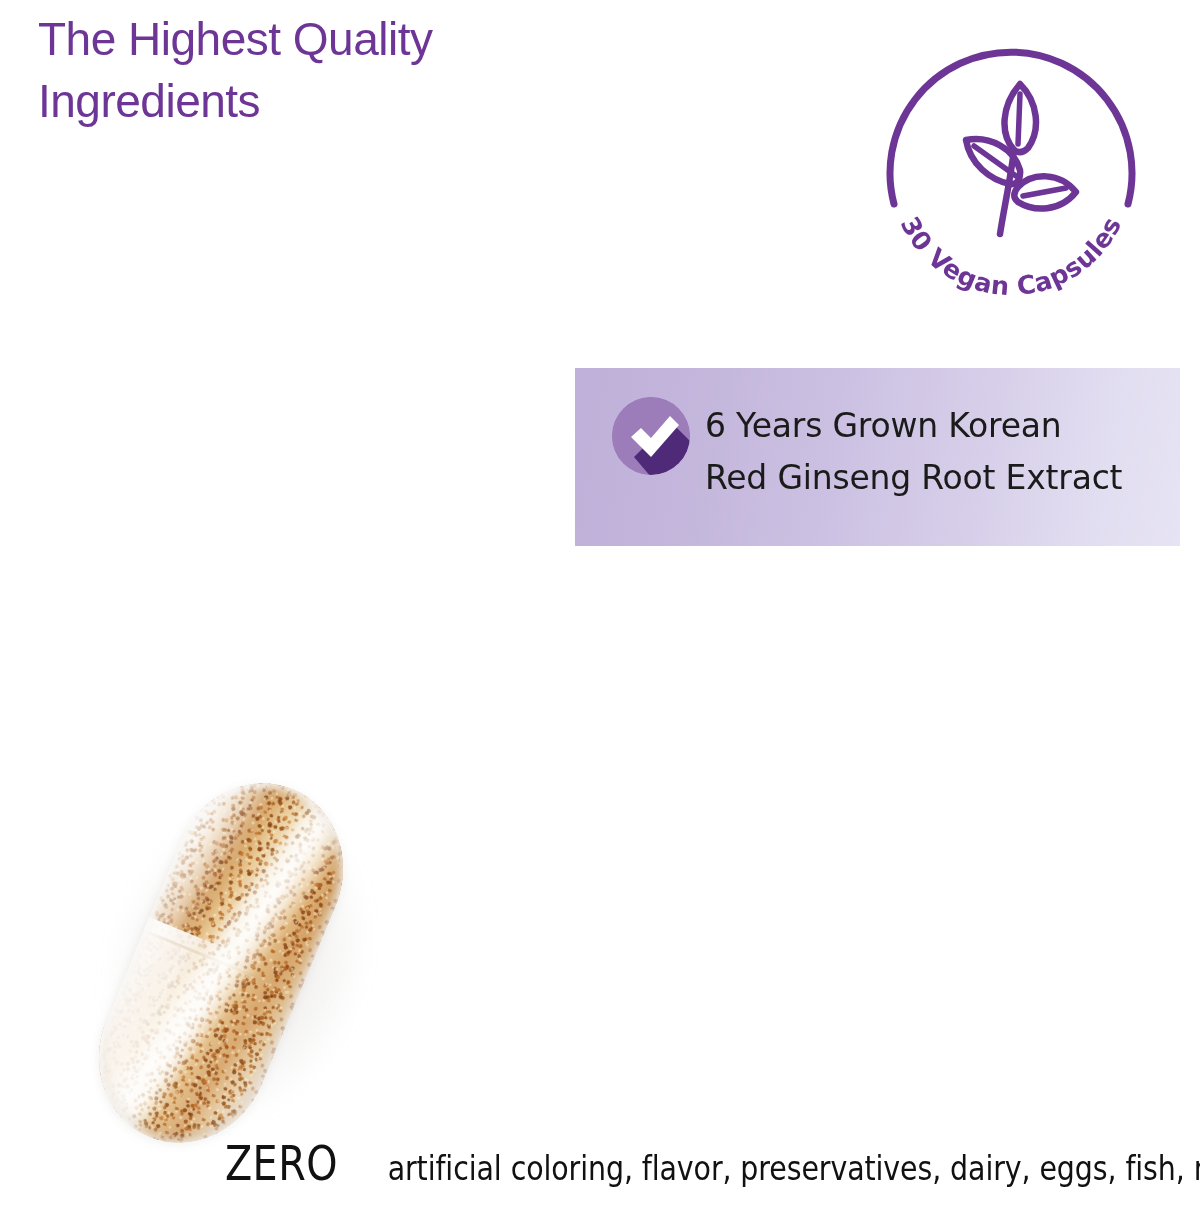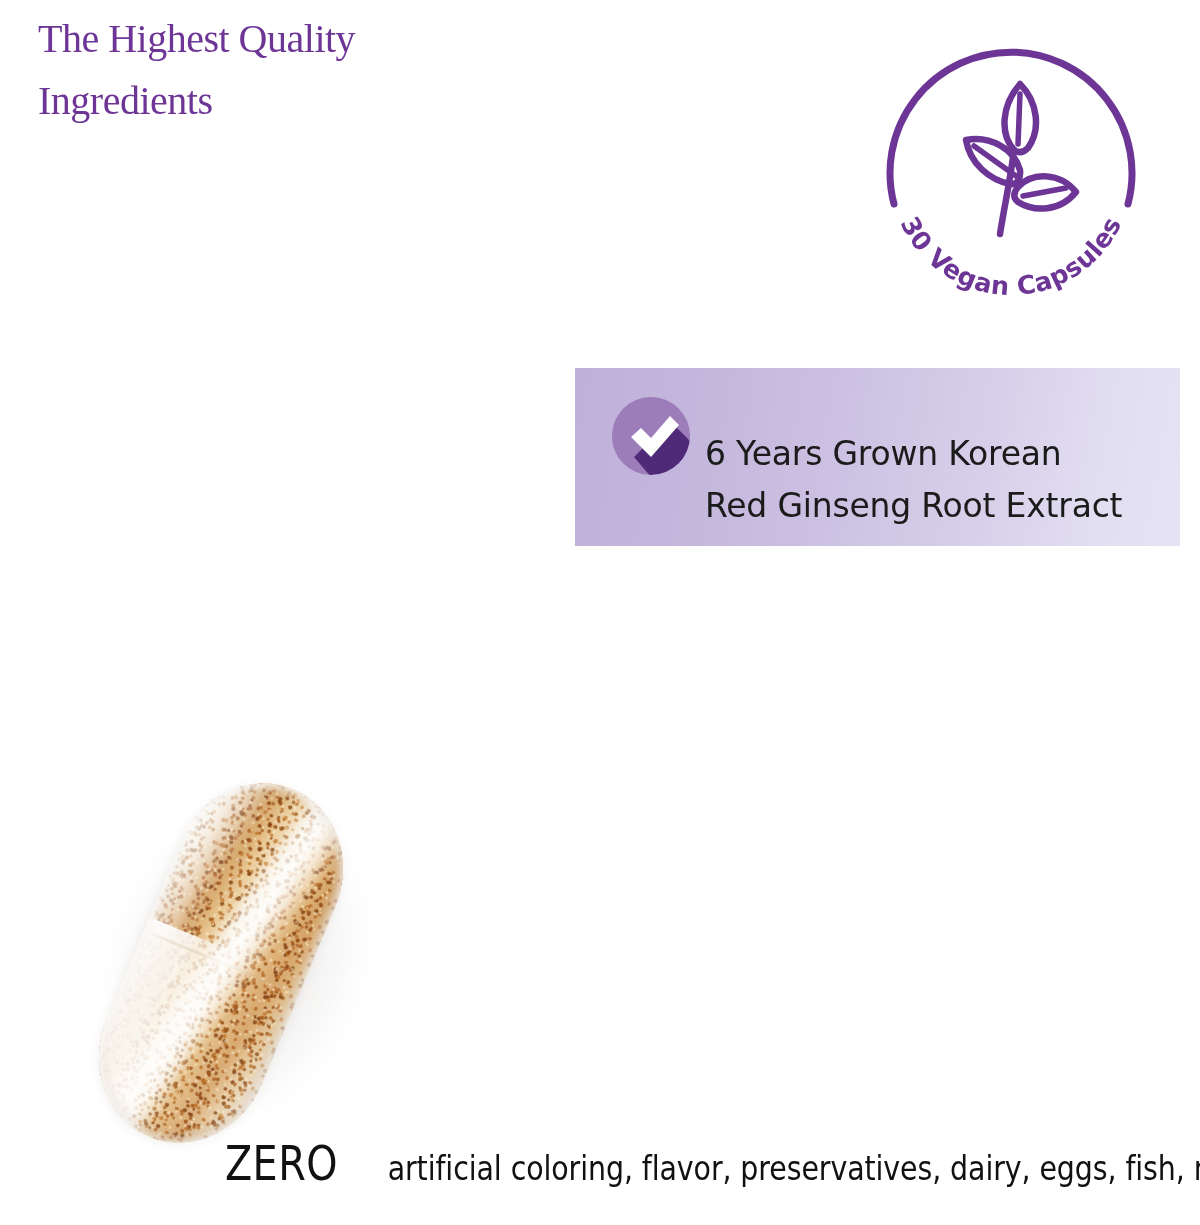--- a/index.html
+++ b/index.html
@@ -19,22 +19,22 @@
     background: #ffffff;
     overflow: hidden;
   }
 
   
   .headline {
     position: absolute;
     left: 38px;
     top: 8px;
     width: 620px;
-    font-family: Liberation Serif, serif;
-    font-size: 40px;
+    font-family: Liberation Sans, sans-serif;
+    font-size: 46px;
     line-height: 62px;
     letter-spacing: -0.5px;
     color: #6d3596;
     font-weight: 400;
     white-space: pre-line;
   }
 
   
   .badge {
     position: absolute;
@@ -235,21 +235,20 @@
     color: #1b1b1b;
     font-weight: 400;
   }
   #card-1 .card-text {
     left: 130px;
     top: 32px;
     font-size: 33px;
     line-height: 52px;
     letter-spacing: -0.2px;
     white-space: pre-line;
-    margin-top: 28px;
   }
   .card-title {
     position: absolute;
     left: 130px;
     top: 32px;
     font-family: "DejaVu Sans", "Liberation Sans", sans-serif;
     font-size: 33px;
     line-height: 42px;
     letter-spacing: -0.2px;
     color: #1b1b1b;

